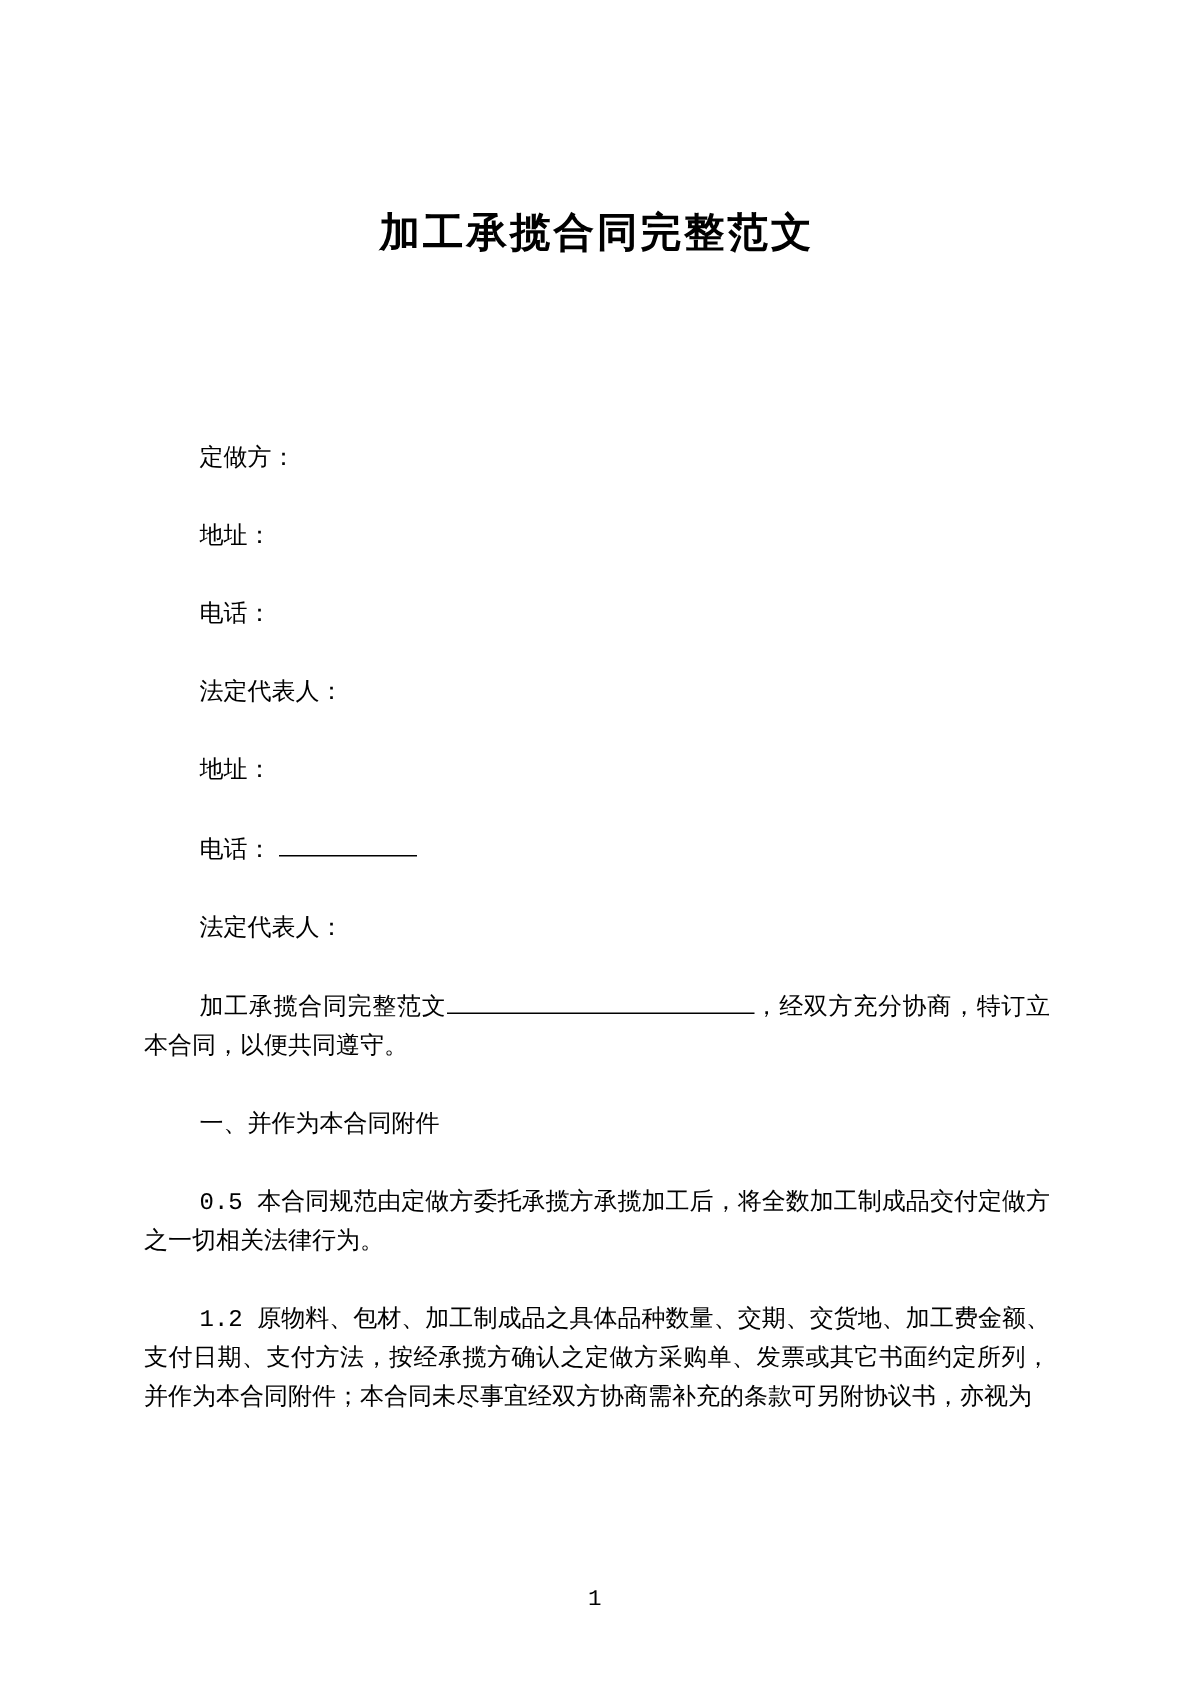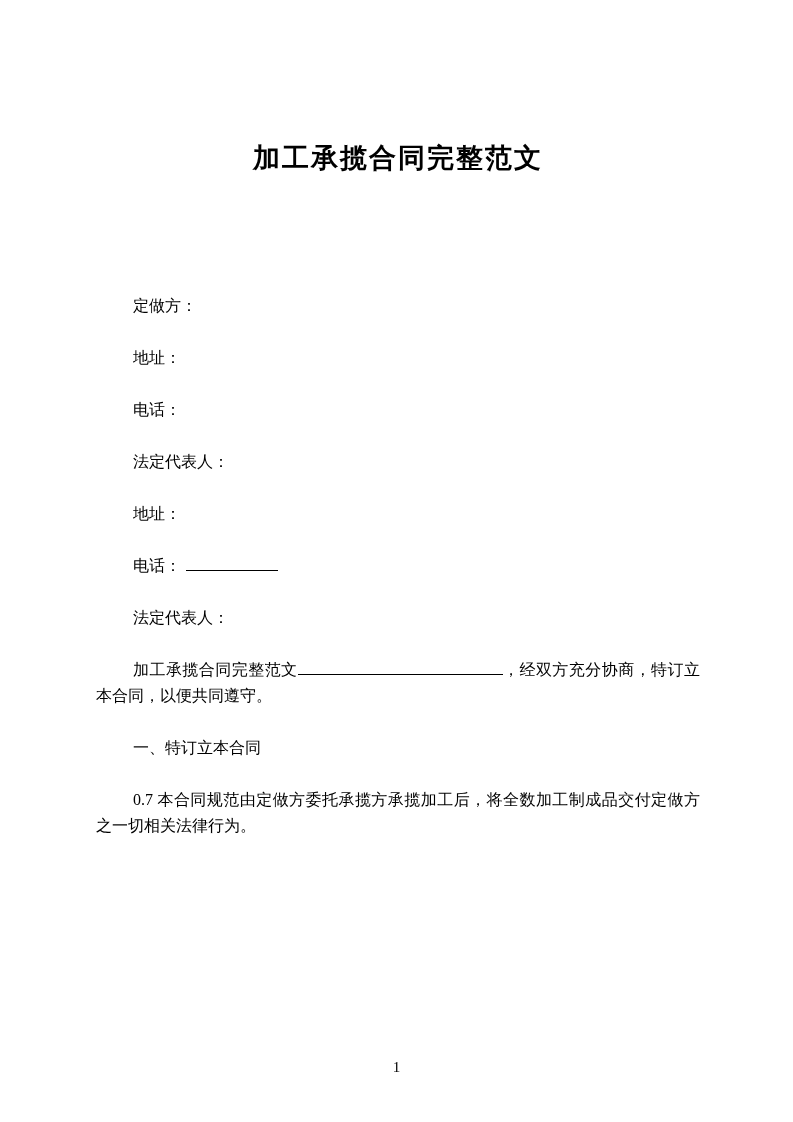--- a/index.html
+++ b/index.html
@@ -10,21 +10,21 @@
   .page {
     position: relative;
     width: 793px;
     height: 1122px;
     margin: 0 auto;
     background: #ffffff;
     box-sizing: border-box;
     padding: 0 93px 0 96px;
     overflow: hidden;
     color: #000000;
-    font-family: Liberation Serif, serif;
+    font-family: Liberation Mono, monospace;
     font-size: 16px;
     line-height: 26px;
   }
   .title {
     margin: 140px 0 0 0;
     font-size: 27px;
     line-height: 36px;
     font-weight: 700;
     text-align: center;
     letter-spacing: 2px;
@@ -107,20 +107,21 @@
     </p>
     <p class="party-line">
       <span>法定代表人：</span>
     </p>
   </div>
 
   <p class="para indent justify intro-para">
     <span>加工承揽合同完整范文</span><span class="blank blank-long">________________________</span><span>，经双方充分协商，特订立本合同，以便共同遵守。</span>
   </p>
 
-  <p class="para heading">一、特订立本合同</p>
+  <p class="para heading">一、并作为本合同附件</p>
 
-  <p class="para indent justify">0.7 本合同规范由定做方委托承揽方承揽加工后，将全数加工制成品交付定做方之一切相关法律行为。</p>
+  <p class="para indent justify">0.5 本合同规范由定做方委托承揽方承揽加工后，将全数加工制成品交付定做方之一切相关法律行为。</p>
 
+  <p class="para indent justify">1.2 原物料、包材、加工制成品之具体品种数量、交期、交货地、加工费金额、支付日期、支付方法，按经承揽方确认之定做方采购单、发票或其它书面约定所列，并作为本合同附件；本合同未尽事宜经双方协商需补充的条款可另附协议书，亦视为</p>
 
   <div class="page-number">1</div>
 
 </div>
 
 </body></html>

